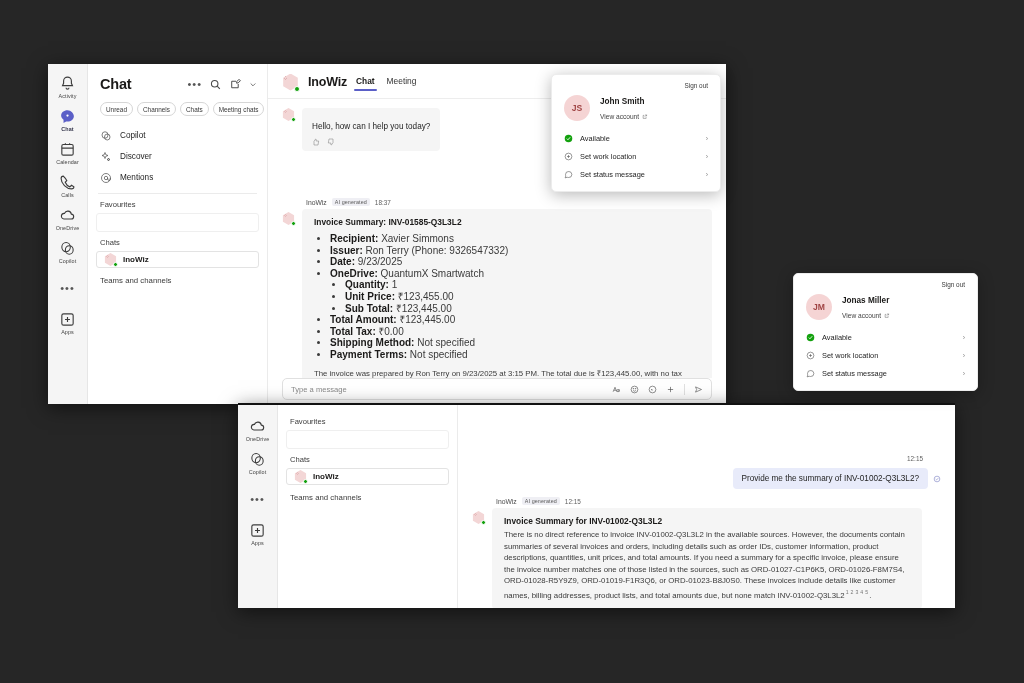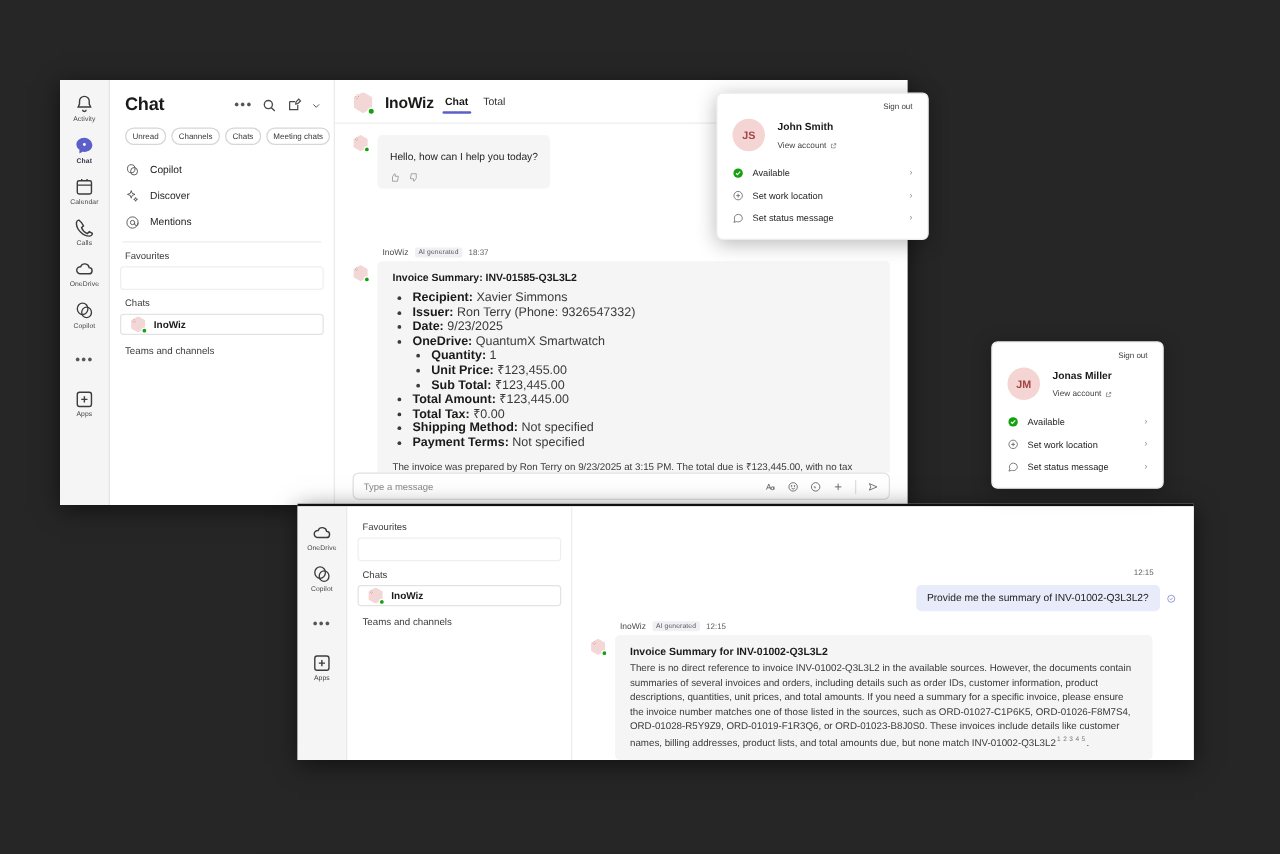--- a/index.html
+++ b/index.html
@@ -175,22 +175,22 @@
   .fly-acct svg{width:5.5px;height:5.5px;display:block;color:#555;}
   .fly-row {
     display:flex;align-items:center;gap:7px;padding:4.5px 12px;cursor:pointer;
   }
   .fly-ico { width:9px;height:9px;flex:0 0 9px;color:#555;}
   .fly-ico svg{width:100%;height:100%;display:block;}
   .fly-lbl { flex:1;font-size:7.4px;color:#242424;}
   .fly-chev { font-size:7px;color:#8a8a8a;line-height:7px;}
   .ok-ico { color:#13a10e; }
 
-  .fly-top { left: 573px; top: 74px; width: 170px; }
-  .fly-bot { left: 793px; top: 273px; width: 138px; }
+  .fly-top { left: 551px; top: 74px; width: 170px; }
+  .fly-bot { left: 793px; top: 273px; width: 185px; }
 
   
   .win-bottom .rail { padding-top: 8px; }
   .win-bottom .listcol { border-right:1px solid #ebebeb; }
 </style>
 </head>
 <body>
 
 <div class="stage">
 
@@ -344,21 +344,21 @@
     <div class="convo">
       <div class="convo-head">
         <span class="bot-av big">
           <span class="shape"></span>
             <span class="dots" style="font-size:5px">⁛</span>
             <span class="pres"></span>
         </span>
         <span class="convo-title">InoWiz</span>
         <span class="convo-tabs">
           <span class="ctab active">Chat</span>
-          <span class="ctab">Total</span>
+          <span class="ctab">Meeting</span>
         </span>
       </div>
       <div class="convo-head-div"></div>
 
       <div class="msgs">
         <div class="msg-in">
           <span class="bot-av">
             <span class="shape"></span>
               <span class="dots">⁛</span>
               <span class="pres"></span>

